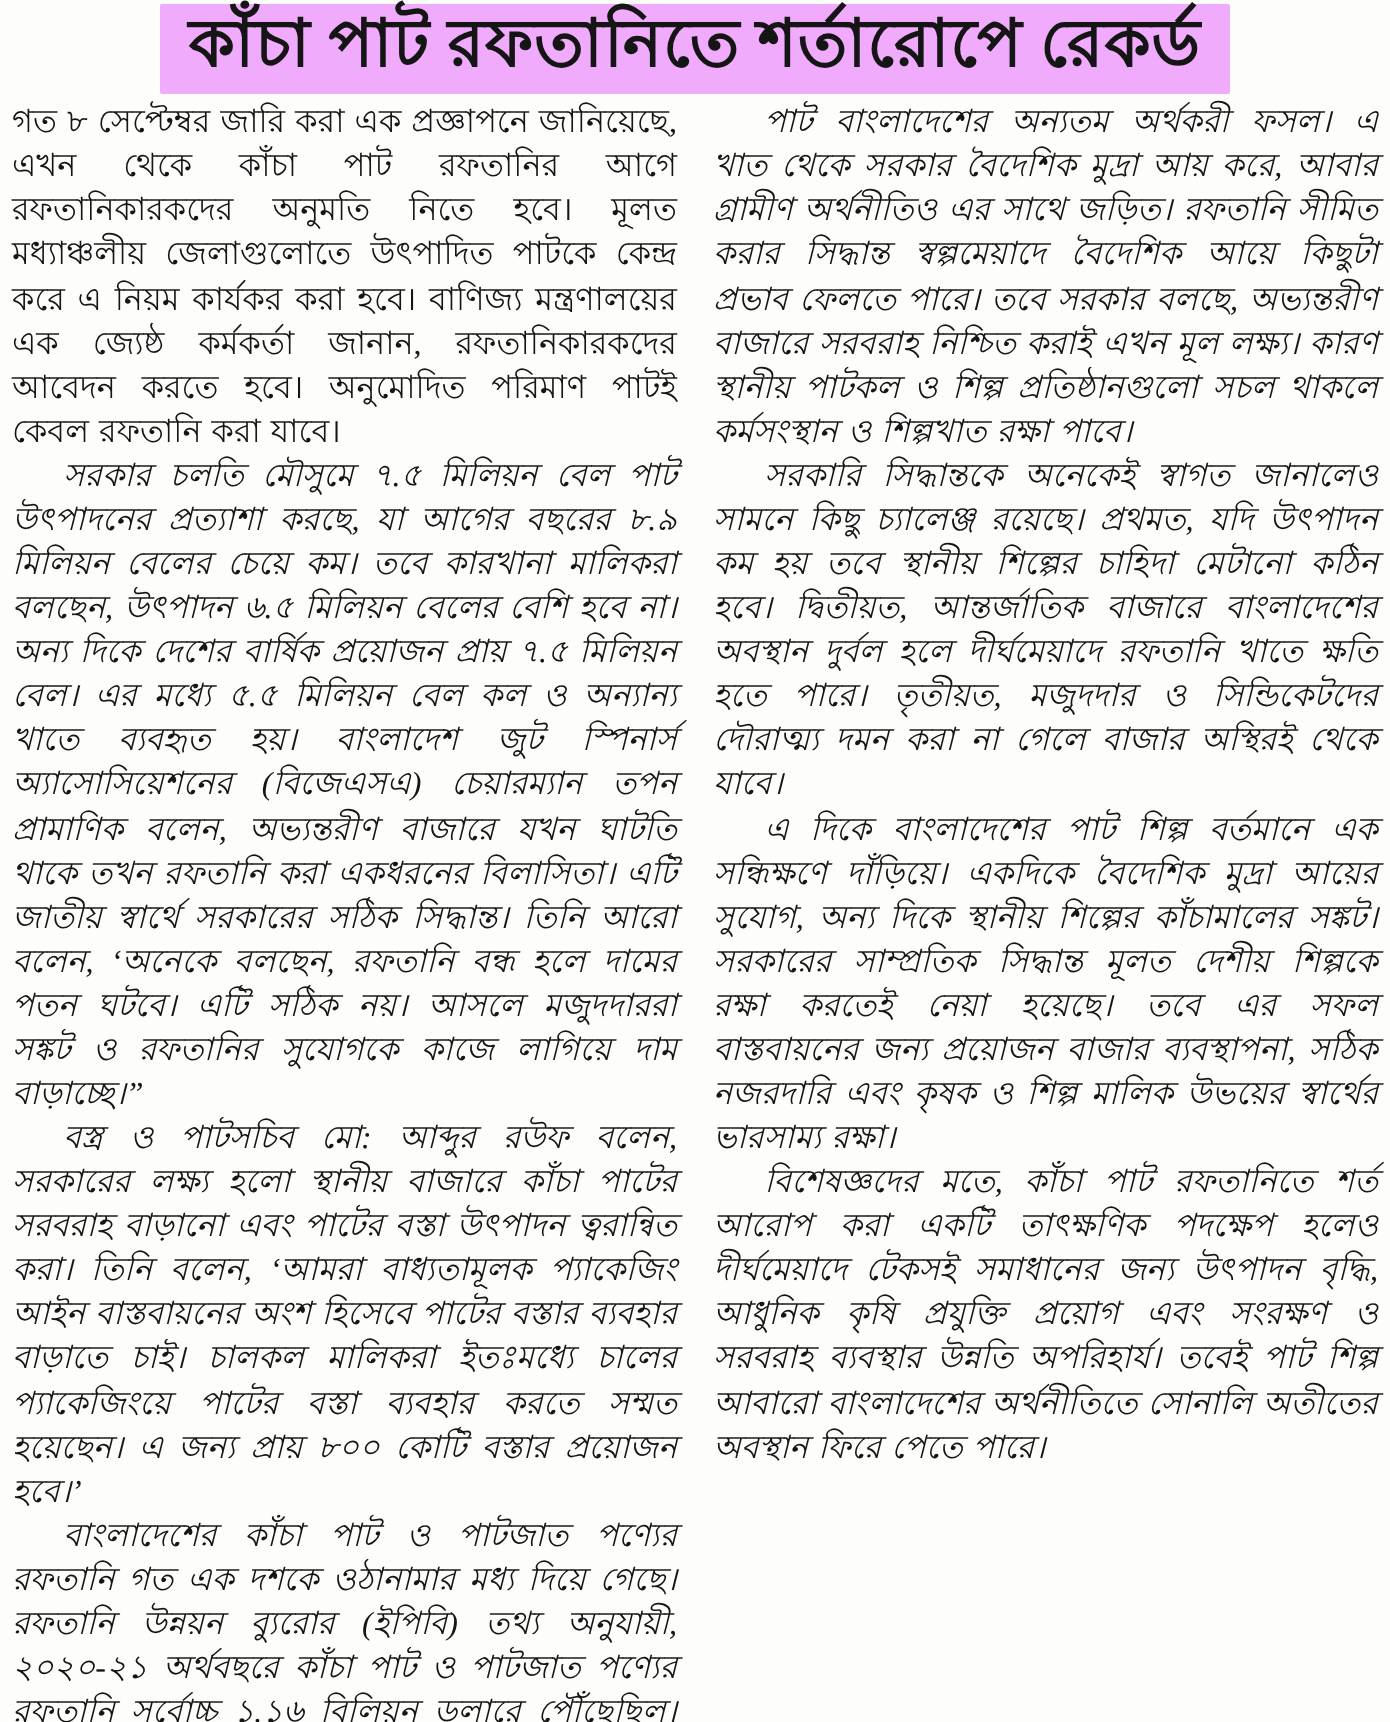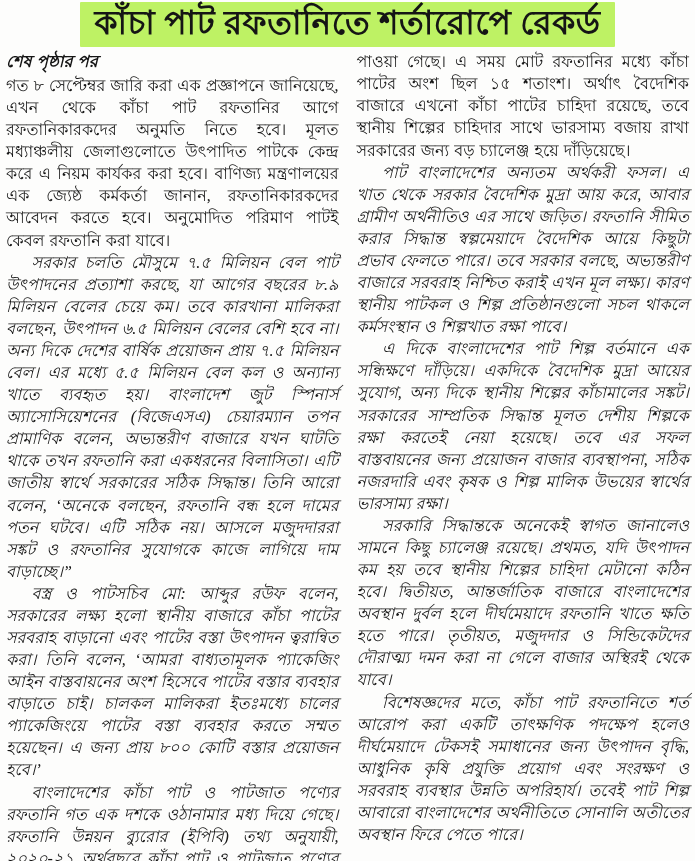--- a/index.html
+++ b/index.html
@@ -59,36 +59,34 @@
     text-indent: 1.6em;
     font-style: italic;
   }
 </style>
 </head>
 <body style="color: rgb(21, 21, 21);">
 
 <div class="page">
 
   <h1 class="headline">
-    <span class="hl" style="background: #bef264;">কাঁচা পাট রফতানিতে শর্তারোপে রেকর্ড</span>
+    <span class="hl" style="background: #f0abfc;">কাঁচা পাট রফতানিতে শর্তারোপে রেকর্ড</span>
   </h1>
 
   <div class="columns">
 
     <div class="col">
-      <div class="lead-in">শেষ পৃষ্ঠার পর</div>
       <p>গত ৮ সেপ্টেম্বর জারি করা এক প্রজ্ঞাপনে জানিয়েছে, এখন থেকে কাঁচা পাট রফতানির আগে রফতানিকারকদের অনুমতি নিতে হবে। মূলত মধ্যাঞ্চলীয় জেলাগুলোতে উৎপাদিত পাটকে কেন্দ্র করে এ নিয়ম কার্যকর করা হবে। বাণিজ্য মন্ত্রণালয়ের এক জ্যেষ্ঠ কর্মকর্তা জানান, রফতানিকারকদের আবেদন করতে হবে। অনুমোদিত পরিমাণ পাটই কেবল রফতানি করা যাবে।</p>
       <p class="indent">সরকার চলতি মৌসুমে ৭.৫ মিলিয়ন বেল পাট উৎপাদনের প্রত্যাশা করছে, যা আগের বছরের ৮.৯ মিলিয়ন বেলের চেয়ে কম। তবে কারখানা মালিকরা বলছেন, উৎপাদন ৬.৫ মিলিয়ন বেলের বেশি হবে না। অন্য দিকে দেশের বার্ষিক প্রয়োজন প্রায় ৭.৫ মিলিয়ন বেল। এর মধ্যে ৫.৫ মিলিয়ন বেল কল ও অন্যান্য খাতে ব্যবহৃত হয়। বাংলাদেশ জুট স্পিনার্স অ্যাসোসিয়েশনের (বিজেএসএ) চেয়ারম্যান তপন প্রামাণিক বলেন, অভ্যন্তরীণ বাজারে যখন ঘাটতি থাকে তখন রফতানি করা একধরনের বিলাসিতা। এটি জাতীয় স্বার্থে সরকারের সঠিক সিদ্ধান্ত। তিনি আরো বলেন, ‘অনেকে বলছেন, রফতানি বন্ধ হলে দামের পতন ঘটবে। এটি সঠিক নয়। আসলে মজুদদাররা সঙ্কট ও রফতানির সুযোগকে কাজে লাগিয়ে দাম বাড়াচ্ছে।”</p>
       <p class="indent">বস্ত্র ও পাটসচিব মো: আব্দুর রউফ বলেন, সরকারের লক্ষ্য হলো স্থানীয় বাজারে কাঁচা পাটের সরবরাহ বাড়ানো এবং পাটের বস্তা উৎপাদন ত্বরান্বিত করা। তিনি বলেন, ‘আমরা বাধ্যতামূলক প্যাকেজিং আইন বাস্তবায়নের অংশ হিসেবে পাটের বস্তার ব্যবহার বাড়াতে চাই। চালকল মালিকরা ইতঃমধ্যে চালের প্যাকেজিংয়ে পাটের বস্তা ব্যবহার করতে সম্মত হয়েছেন। এ জন্য প্রায় ৮০০ কোটি বস্তার প্রয়োজন হবে।’</p>
       <p class="indent">বাংলাদেশের কাঁচা পাট ও পাটজাত পণ্যের রফতানি গত এক দশকে ওঠানামার মধ্য দিয়ে গেছে। রফতানি উন্নয়ন ব্যুরোর (ইপিবি) তথ্য অনুযায়ী, ২০২০-২১ অর্থবছরে কাঁচা পাট ও পাটজাত পণ্যের রফতানি সর্বোচ্চ ১.১৬ বিলিয়ন ডলারে পৌঁছেছিল। এরপর থেকে তা ক্রমেই কমতে থাকে এবং গত অর্থবছরে রফতানি নেমে আসে ৮২০ মিলিয়ন ডলারে, যা গত ছয় বছরের মধ্যে সর্বনিম্ন।</p>
 
     </div>
 
     <div class="col">
-      <p>পাওয়া গেছে। এ সময় মোট রফতানির মধ্যে কাঁচা পাটের অংশ ছিল ১৫ শতাংশ। অর্থাৎ বৈদেশিক বাজারে এখনো কাঁচা পাটের চাহিদা রয়েছে, তবে স্থানীয় শিল্পের চাহিদার সাথে ভারসাম্য বজায় রাখা সরকারের জন্য বড় চ্যালেঞ্জ হয়ে দাঁড়িয়েছে।</p>
       <p class="indent">পাট বাংলাদেশের অন্যতম অর্থকরী ফসল। এ খাত থেকে সরকার বৈদেশিক মুদ্রা আয় করে, আবার গ্রামীণ অর্থনীতিও এর সাথে জড়িত। রফতানি সীমিত করার সিদ্ধান্ত স্বল্পমেয়াদে বৈদেশিক আয়ে কিছুটা প্রভাব ফেলতে পারে। তবে সরকার বলছে, অভ্যন্তরীণ বাজারে সরবরাহ নিশ্চিত করাই এখন মূল লক্ষ্য। কারণ স্থানীয় পাটকল ও শিল্প প্রতিষ্ঠানগুলো সচল থাকলে কর্মসংস্থান ও শিল্পখাত রক্ষা পাবে।</p>
+      <p class="indent">সরকারি সিদ্ধান্তকে অনেকেই স্বাগত জানালেও সামনে কিছু চ্যালেঞ্জ রয়েছে। প্রথমত, যদি উৎপাদন কম হয় তবে স্থানীয় শিল্পের চাহিদা মেটানো কঠিন হবে। দ্বিতীয়ত, আন্তর্জাতিক বাজারে বাংলাদেশের অবস্থান দুর্বল হলে দীর্ঘমেয়াদে রফতানি খাতে ক্ষতি হতে পারে। তৃতীয়ত, মজুদদার ও সিন্ডিকেটদের দৌরাত্ম্য দমন করা না গেলে বাজার অস্থিরই থেকে যাবে।</p>
       <p class="indent">এ দিকে বাংলাদেশের পাট শিল্প বর্তমানে এক সন্ধিক্ষণে দাঁড়িয়ে। একদিকে বৈদেশিক মুদ্রা আয়ের সুযোগ, অন্য দিকে স্থানীয় শিল্পের কাঁচামালের সঙ্কট। সরকারের সাম্প্রতিক সিদ্ধান্ত মূলত দেশীয় শিল্পকে রক্ষা করতেই নেয়া হয়েছে। তবে এর সফল বাস্তবায়নের জন্য প্রয়োজন বাজার ব্যবস্থাপনা, সঠিক নজরদারি এবং কৃষক ও শিল্প মালিক উভয়ের স্বার্থের ভারসাম্য রক্ষা।</p>
-      <p class="indent">সরকারি সিদ্ধান্তকে অনেকেই স্বাগত জানালেও সামনে কিছু চ্যালেঞ্জ রয়েছে। প্রথমত, যদি উৎপাদন কম হয় তবে স্থানীয় শিল্পের চাহিদা মেটানো কঠিন হবে। দ্বিতীয়ত, আন্তর্জাতিক বাজারে বাংলাদেশের অবস্থান দুর্বল হলে দীর্ঘমেয়াদে রফতানি খাতে ক্ষতি হতে পারে। তৃতীয়ত, মজুদদার ও সিন্ডিকেটদের দৌরাত্ম্য দমন করা না গেলে বাজার অস্থিরই থেকে যাবে।</p>
       <p class="indent">বিশেষজ্ঞদের মতে, কাঁচা পাট রফতানিতে শর্ত আরোপ করা একটি তাৎক্ষণিক পদক্ষেপ হলেও দীর্ঘমেয়াদে টেকসই সমাধানের জন্য উৎপাদন বৃদ্ধি, আধুনিক কৃষি প্রযুক্তি প্রয়োগ এবং সংরক্ষণ ও সরবরাহ ব্যবস্থার উন্নতি অপরিহার্য। তবেই পাট শিল্প আবারো বাংলাদেশের অর্থনীতিতে সোনালি অতীতের অবস্থান ফিরে পেতে পারে।</p>
     </div>
 
   </div>
 </div>
 
 </body></html>

